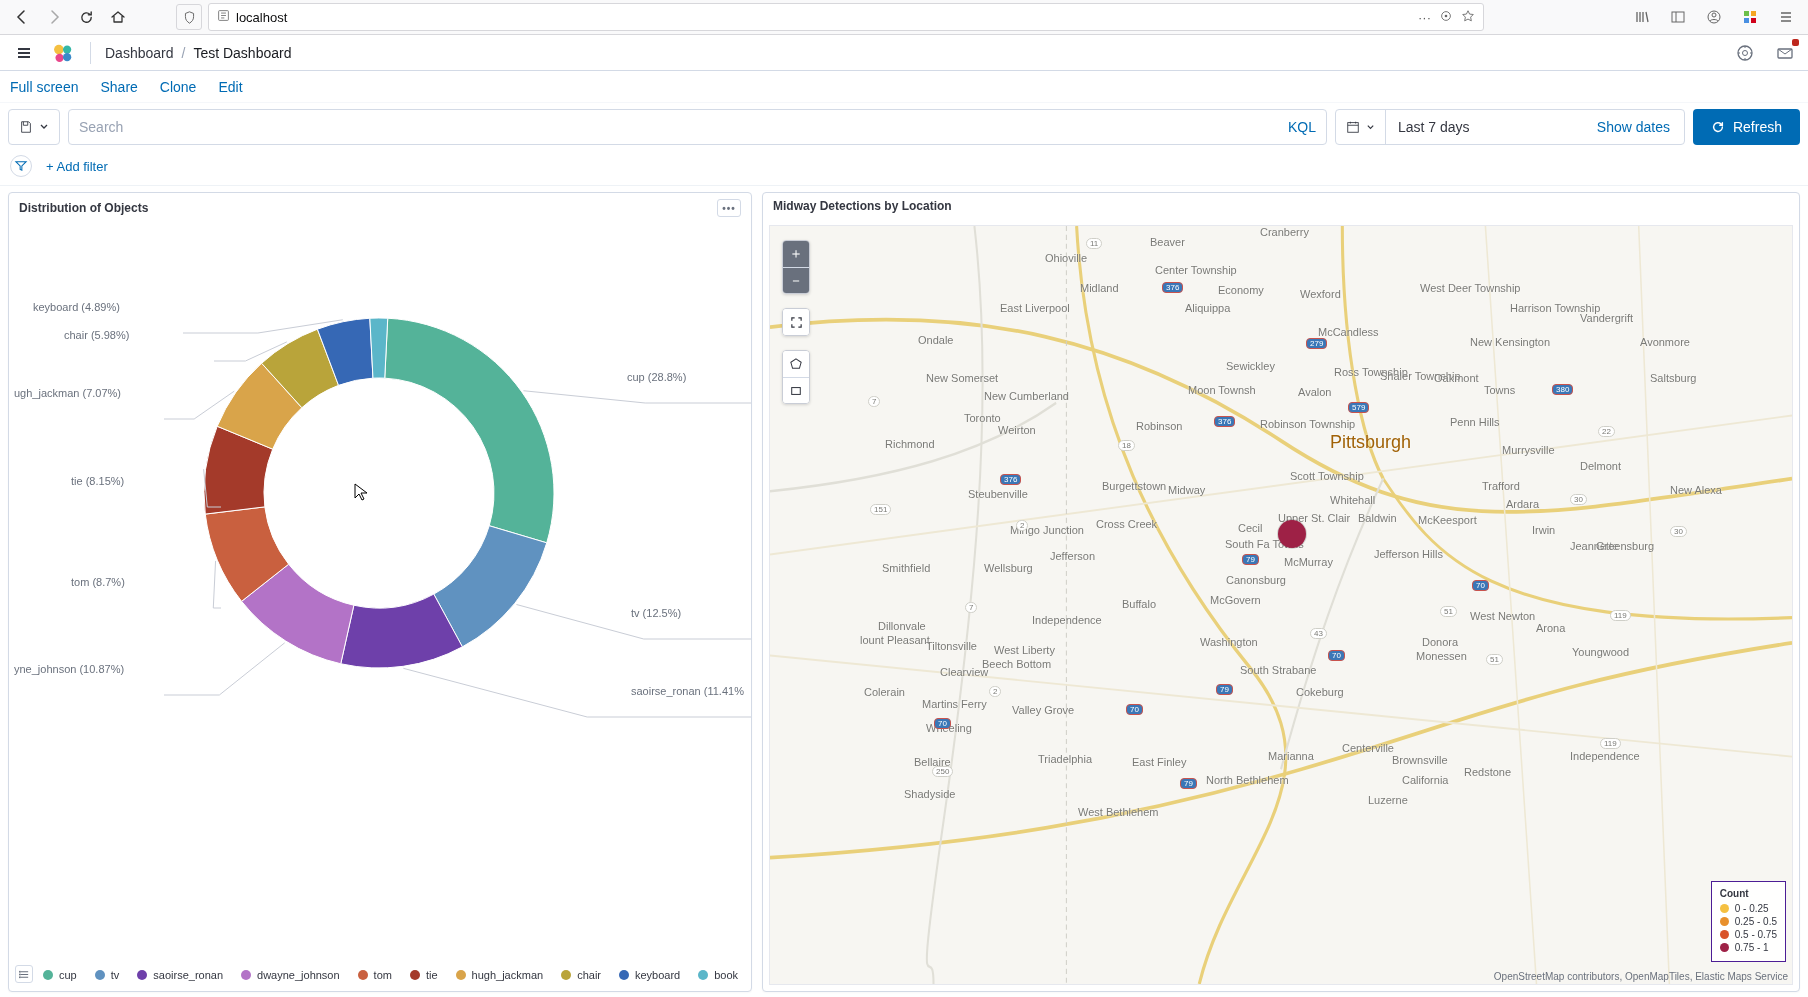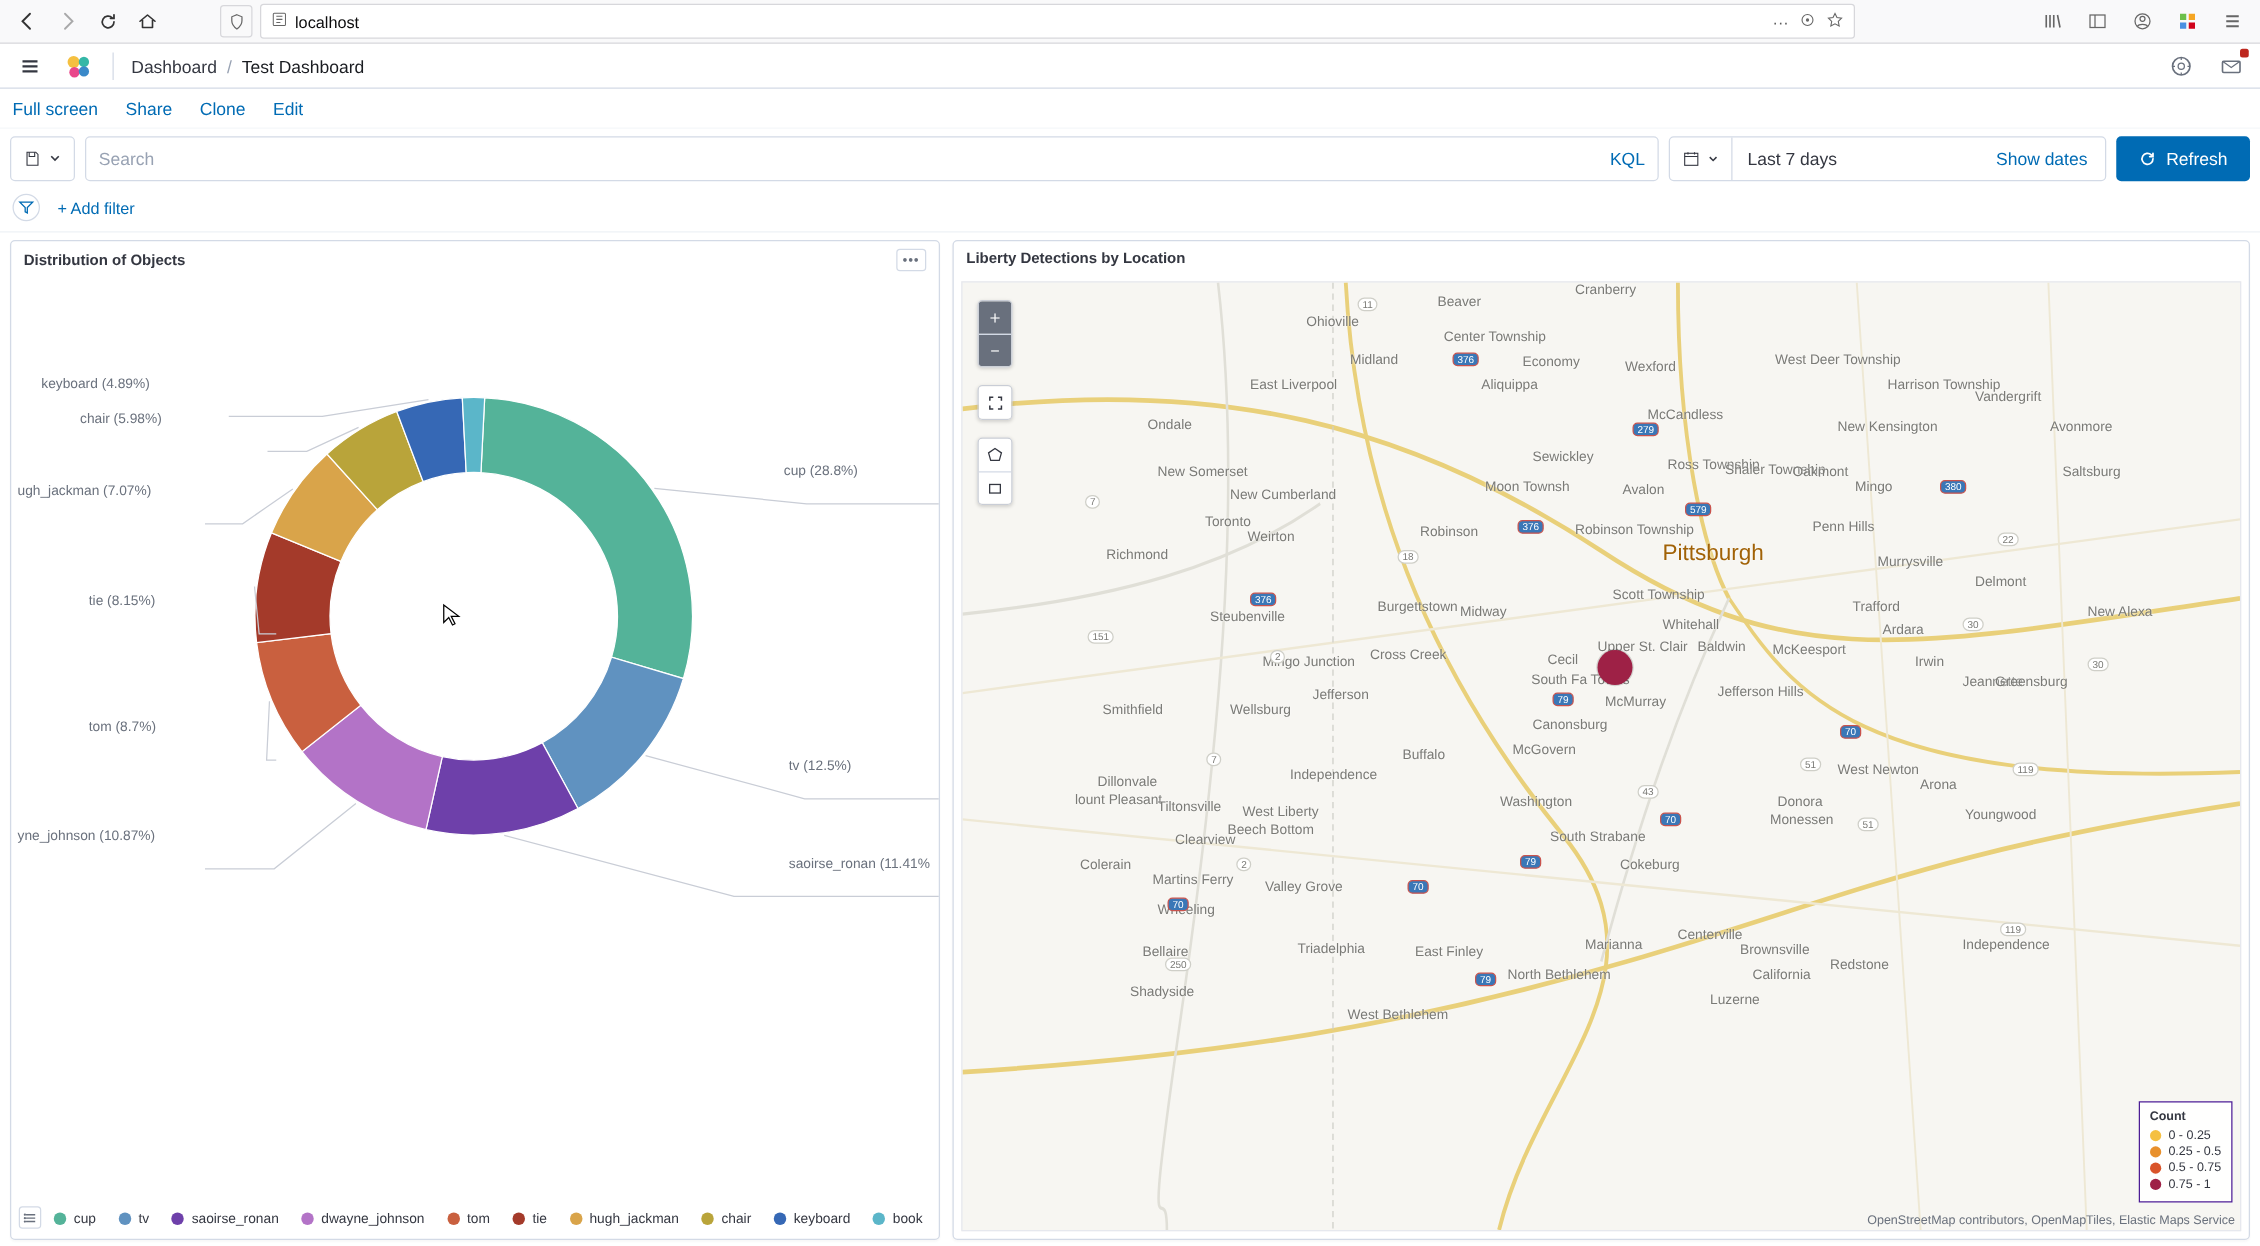--- a/index.html
+++ b/index.html
@@ -371,21 +371,21 @@
               <span class="swatch" style="background: rgb(91, 182, 201);"></span>
               <span>book</span>
             </div>
           </div>
       </div>
     </div>
   </div>
 
   <div class="panel">
     <div class="panel-header">
-      <span>Liberty Detections by Location</span>
+      <span>Midway Detections by Location</span>
     </div>
     <div class="panel-body">
       <div class="map-area">
 
         <svg width="100%" height="100%" viewBox="0 0 1000 600" preserveAspectRatio="none" style="position:absolute;inset:0">
           <path d="M0 80 C 200 60, 350 90, 500 170 S 750 230, 1000 200" stroke="#e9d07a" stroke-width="3" fill="none"></path>
           <path d="M300 0 C 310 150, 380 260, 470 350 S 450 500, 420 600" stroke="#e9d07a" stroke-width="3" fill="none"></path>
           <path d="M0 500 C 200 490, 350 470, 520 430 S 760 360, 1000 330" stroke="#e9d07a" stroke-width="3" fill="none"></path>
           <path d="M560 0 C 560 100, 580 170, 600 200" stroke="#e9d07a" stroke-width="3" fill="none"></path>
           <path d="M600 200 C 650 260, 700 320, 1000 310" stroke="#e9d07a" stroke-width="2.5" fill="none"></path>
@@ -407,21 +407,21 @@
             <div class="map-city" style="left: 385px; top: 38px;">Center Township</div>
             <div class="map-city" style="left: 310px; top: 56px;">Midland</div>
             <div class="map-city" style="left: 448px; top: 58px;">Economy</div>
             <div class="map-city" style="left: 415px; top: 76px;">Aliquippa</div>
             <div class="map-city" style="left: 230px; top: 76px;">East Liverpool</div>
             <div class="map-city" style="left: 530px; top: 62px;">Wexford</div>
             <div class="map-city" style="left: 548px; top: 100px;">McCandless</div>
             <div class="map-city" style="left: 564px; top: 140px;">Ross Township</div>
             <div class="map-city" style="left: 610px; top: 144px;">Shaler Township</div>
             <div class="map-city" style="left: 664px; top: 146px;">Oakmont</div>
-            <div class="map-city" style="left: 714px; top: 158px;">Mingo</div>
+            <div class="map-city" style="left: 714px; top: 158px;">Towns</div>
             <div class="map-city" style="left: 810px; top: 86px;">Vandergrift</div>
             <div class="map-city" style="left: 700px; top: 110px;">New Kensington</div>
             <div class="map-city" style="left: 880px; top: 146px;">Saltsburg</div>
             <div class="map-city" style="left: 870px; top: 110px;">Avonmore</div>
             <div class="map-city" style="left: 650px; top: 56px;">West Deer Township</div>
             <div class="map-city" style="left: 740px; top: 76px;">Harrison Township</div>
             <div class="map-city" style="left: 456px; top: 134px;">Sewickley</div>
             <div class="map-city" style="left: 418px; top: 158px;">Moon Townsh</div>
             <div class="map-city" style="left: 528px; top: 160px;">Avalon</div>
             <div class="map-city" style="left: 490px; top: 192px;">Robinson Township</div>

